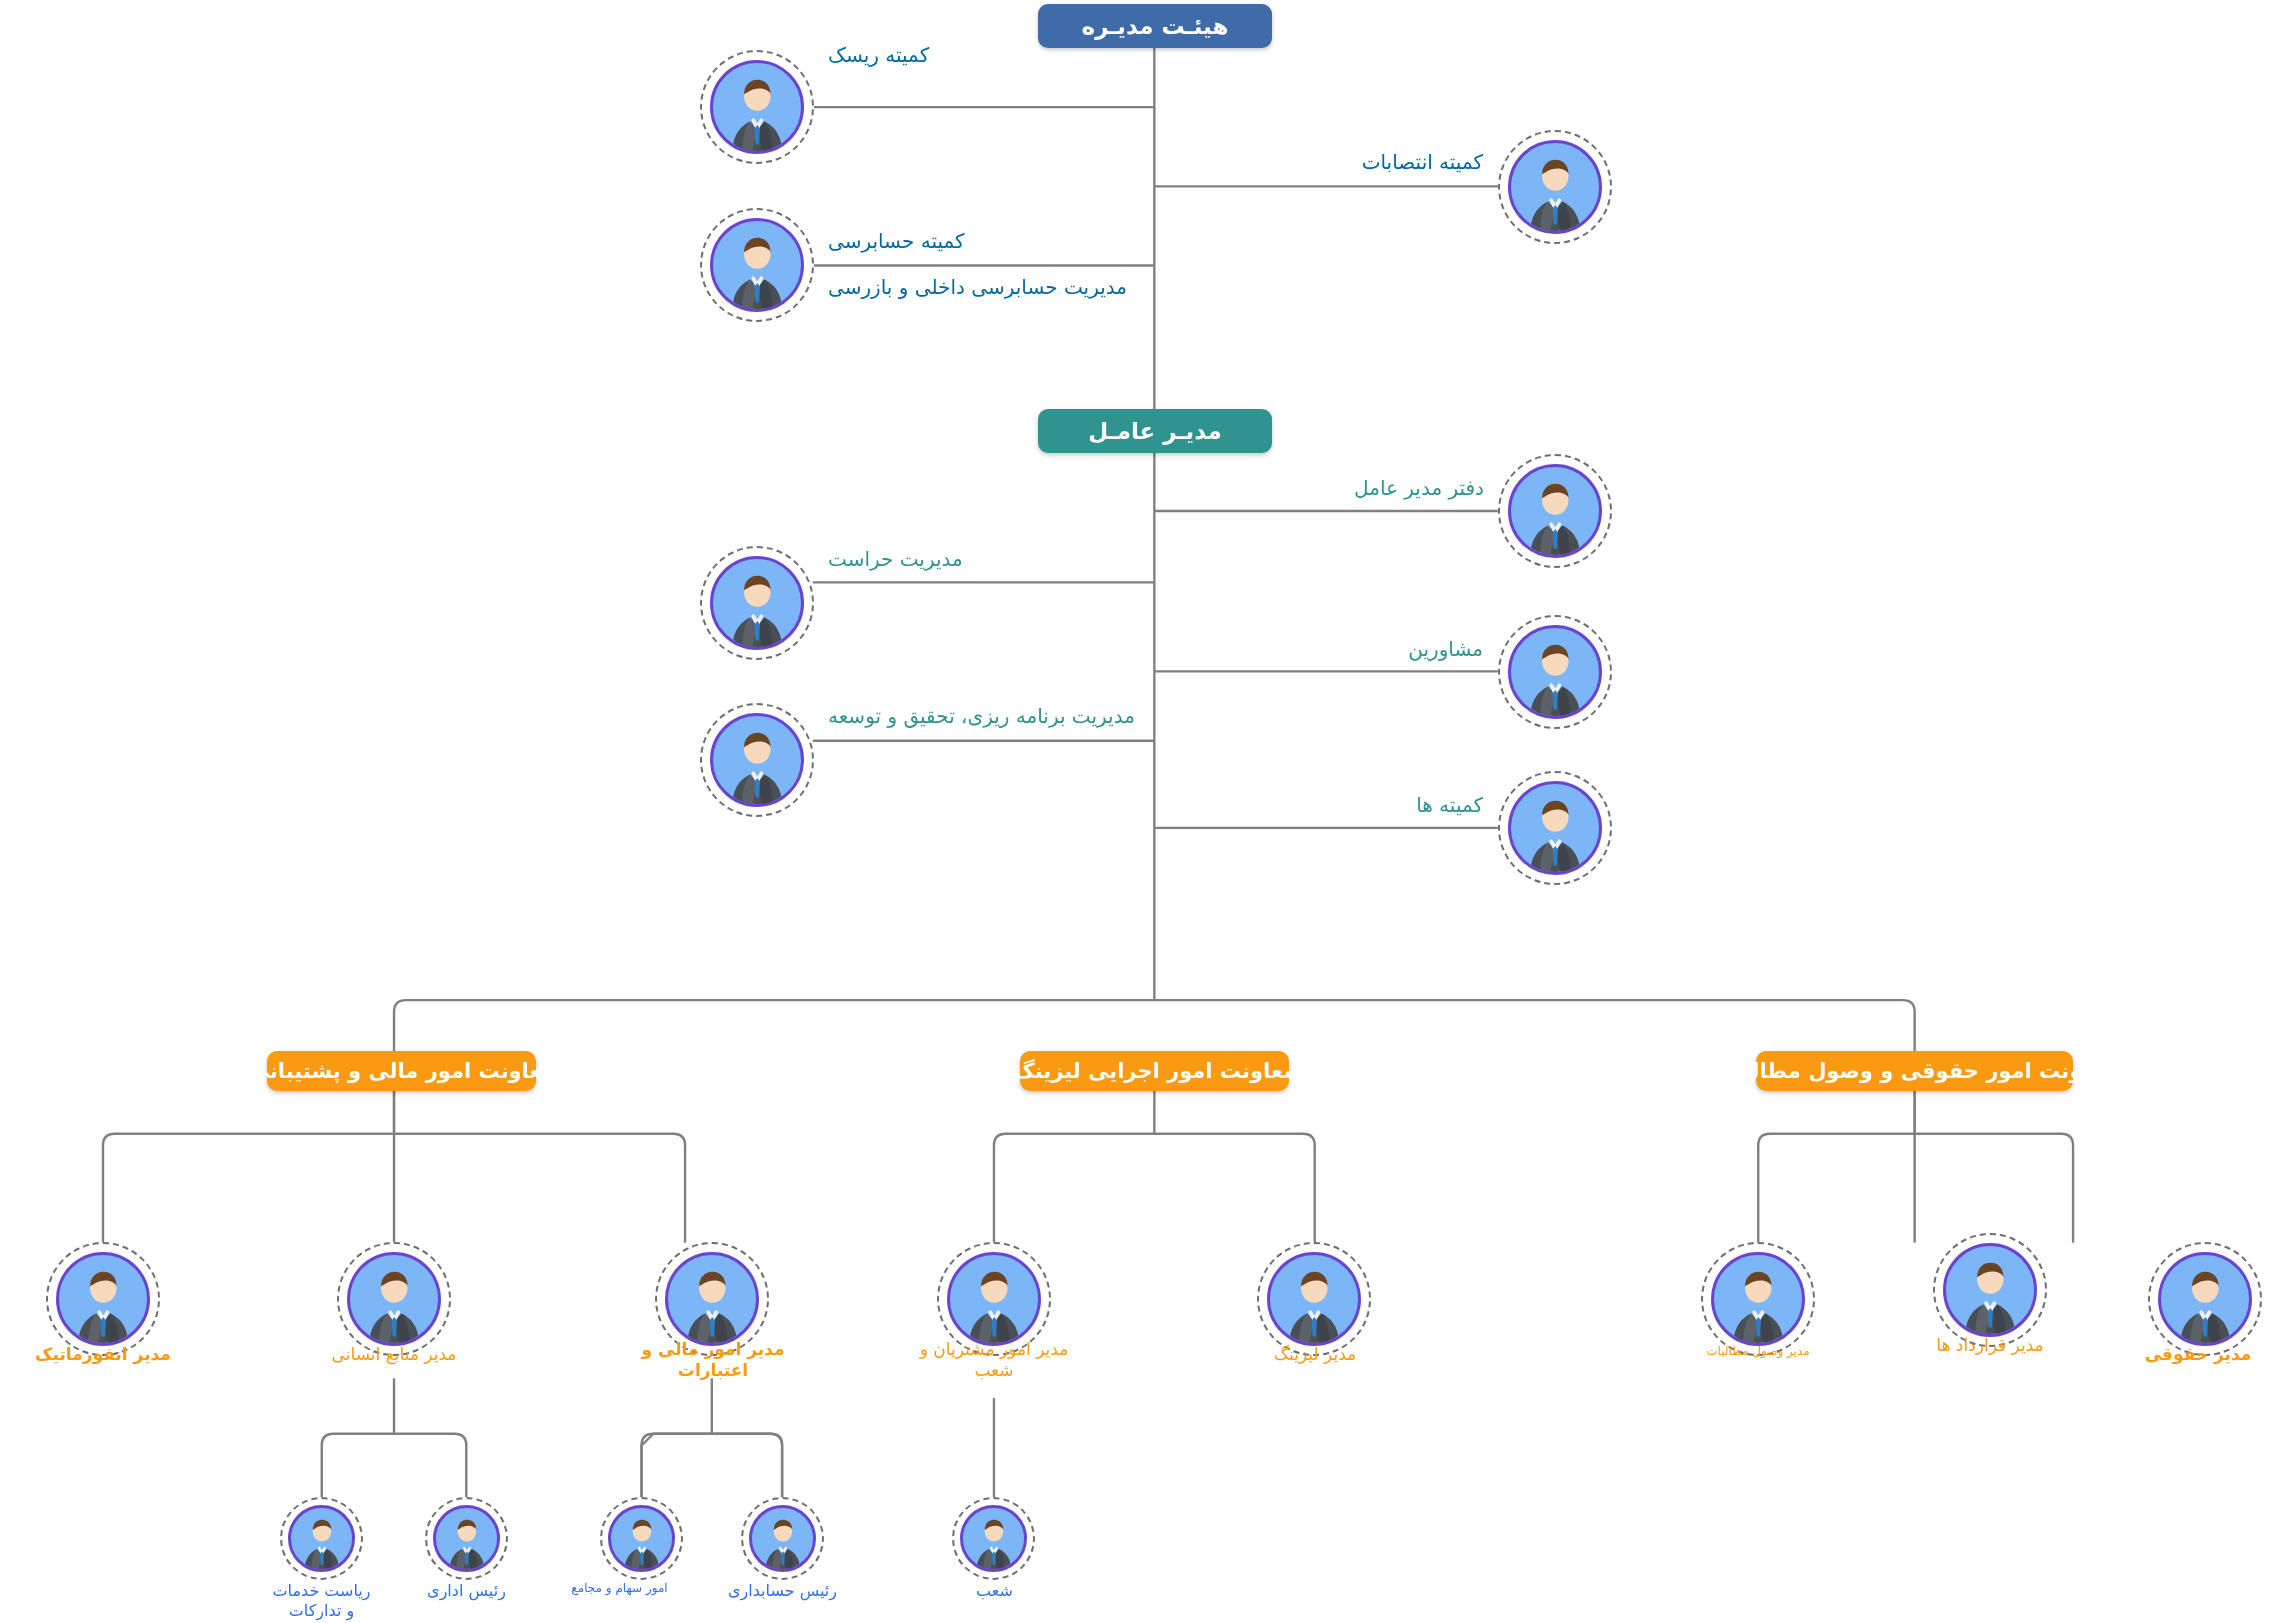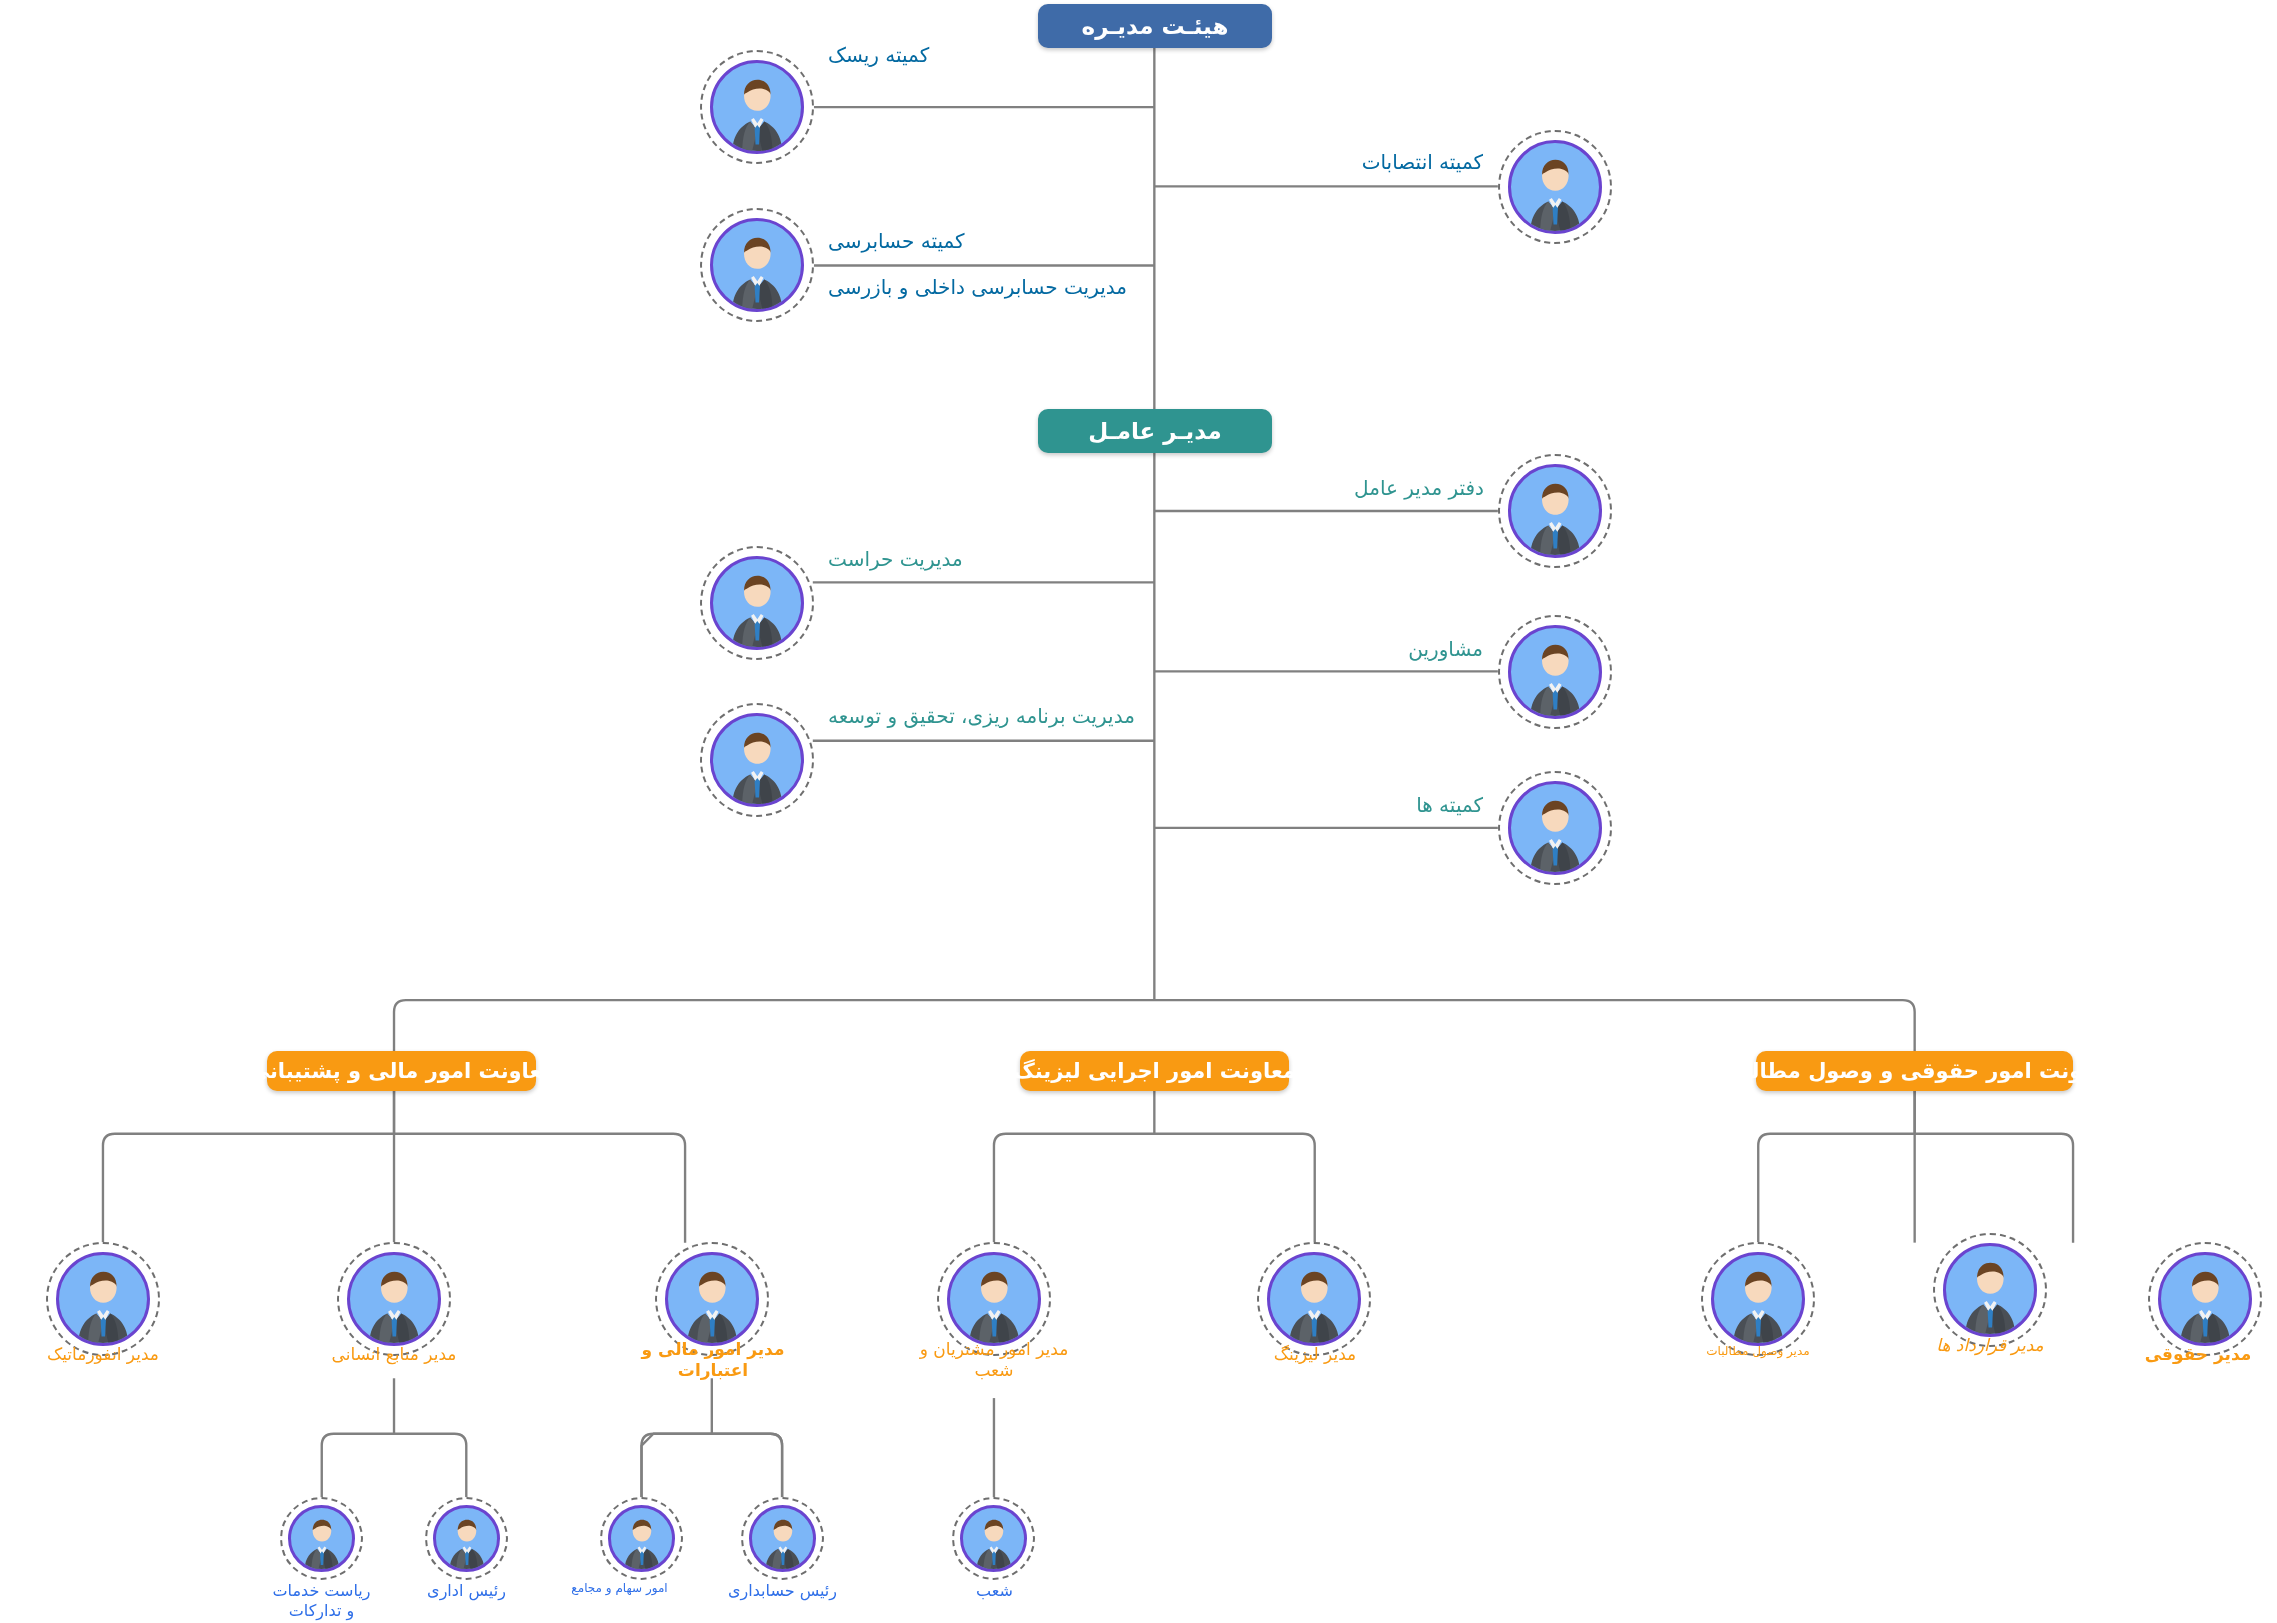--- a/index.html
+++ b/index.html
@@ -315,21 +315,21 @@
           <path d="M35 36 C35 25 42 19 50 19 C59 19 65 25 65 36 C65 33 61 30 56 29 C50 28 43 30 39 33 C37 34 35 35 35 36 Z" fill="#6b4423"></path>
           <path d="M22 100 C22 80 33 70 42 66 L50 76 L58 66 C67 70 78 80 78 100 Z" fill="#4a4f55"></path>
           <path d="M42 66 L50 76 L44 100 L33 100 C33 85 36 72 42 66 Z" fill="#5c6268"></path>
           <path d="M58 66 L50 76 L56 100 L67 100 C67 85 64 72 58 66 Z" fill="#3f444a"></path>
           <path d="M43 64 L50 78 L57 64 L54 62 L50 68 L46 62 Z" fill="#f2f2f2"></path>
           <path d="M50 70 L53 74 L52 92 L48 92 L47 74 Z" fill="#2f7fc4"></path>
         </g>
       </svg>
     </div>
   </div>
-  <div class="node-label lbl-orange" style="left:14px; top:1344px; width:178px; font-size:17px;">مدیر انفورماتیک</div>
+  <div class="node-label lbl-orange" style="left:14px; top:1344px; width:178px; font-size:17px;font-weight:bold;">مدیر انفورماتیک</div>
 
   <div class="avatar" style="left:337px; top:1242px; width:114px; height:114px;">
     <div class="disc">
       <svg viewBox="0 0 100 100" xmlns="http://www.w3.org/2000/svg">
         <g>
           <path d="M50 22 C41 22 35 28 35 37 C35 46 41 54 50 54 C59 54 65 46 65 37 C65 28 59 22 50 22 Z" fill="#f7d9bd"></path>
           <path d="M35 36 C35 25 42 19 50 19 C59 19 65 25 65 36 C65 33 61 30 56 29 C50 28 43 30 39 33 C37 34 35 35 35 36 Z" fill="#6b4423"></path>
           <path d="M22 100 C22 80 33 70 42 66 L50 76 L58 66 C67 70 78 80 78 100 Z" fill="#4a4f55"></path>
           <path d="M42 66 L50 76 L44 100 L33 100 C33 85 36 72 42 66 Z" fill="#5c6268"></path>
           <path d="M58 66 L50 76 L56 100 L67 100 C67 85 64 72 58 66 Z" fill="#3f444a"></path>
@@ -419,21 +419,21 @@
           <path d="M35 36 C35 25 42 19 50 19 C59 19 65 25 65 36 C65 33 61 30 56 29 C50 28 43 30 39 33 C37 34 35 35 35 36 Z" fill="#6b4423"></path>
           <path d="M22 100 C22 80 33 70 42 66 L50 76 L58 66 C67 70 78 80 78 100 Z" fill="#4a4f55"></path>
           <path d="M42 66 L50 76 L44 100 L33 100 C33 85 36 72 42 66 Z" fill="#5c6268"></path>
           <path d="M58 66 L50 76 L56 100 L67 100 C67 85 64 72 58 66 Z" fill="#3f444a"></path>
           <path d="M43 64 L50 78 L57 64 L54 62 L50 68 L46 62 Z" fill="#f2f2f2"></path>
           <path d="M50 70 L53 74 L52 92 L48 92 L47 74 Z" fill="#2f7fc4"></path>
         </g>
       </svg>
     </div>
   </div>
-  <div class="node-label lbl-orange" style="left:1901px; top:1335px; width:178px; font-size:17px;font-style:italic;">مدیر قرارداد ها</div>
+  <div class="node-label lbl-orange" style="left:1901px; top:1335px; width:178px; font-size:17px;">مدیر قرارداد ها</div>
 
   <div class="avatar" style="left:2148px; top:1242px; width:114px; height:114px;">
     <div class="disc">
       <svg viewBox="0 0 100 100" xmlns="http://www.w3.org/2000/svg">
         <g>
           <path d="M50 22 C41 22 35 28 35 37 C35 46 41 54 50 54 C59 54 65 46 65 37 C65 28 59 22 50 22 Z" fill="#f7d9bd"></path>
           <path d="M35 36 C35 25 42 19 50 19 C59 19 65 25 65 36 C65 33 61 30 56 29 C50 28 43 30 39 33 C37 34 35 35 35 36 Z" fill="#6b4423"></path>
           <path d="M22 100 C22 80 33 70 42 66 L50 76 L58 66 C67 70 78 80 78 100 Z" fill="#4a4f55"></path>
           <path d="M42 66 L50 76 L44 100 L33 100 C33 85 36 72 42 66 Z" fill="#5c6268"></path>
           <path d="M58 66 L50 76 L56 100 L67 100 C67 85 64 72 58 66 Z" fill="#3f444a"></path>

